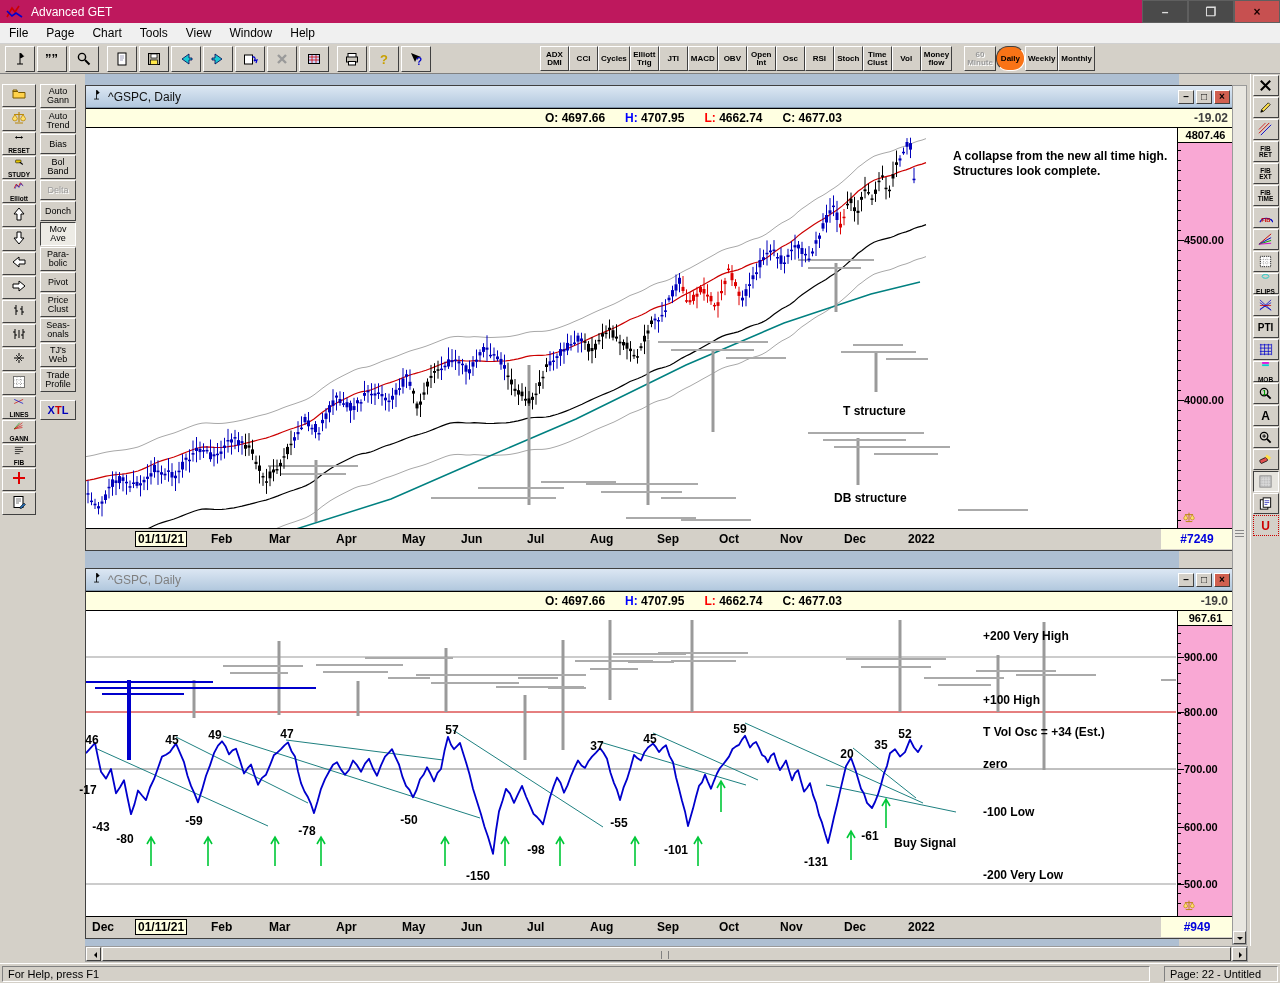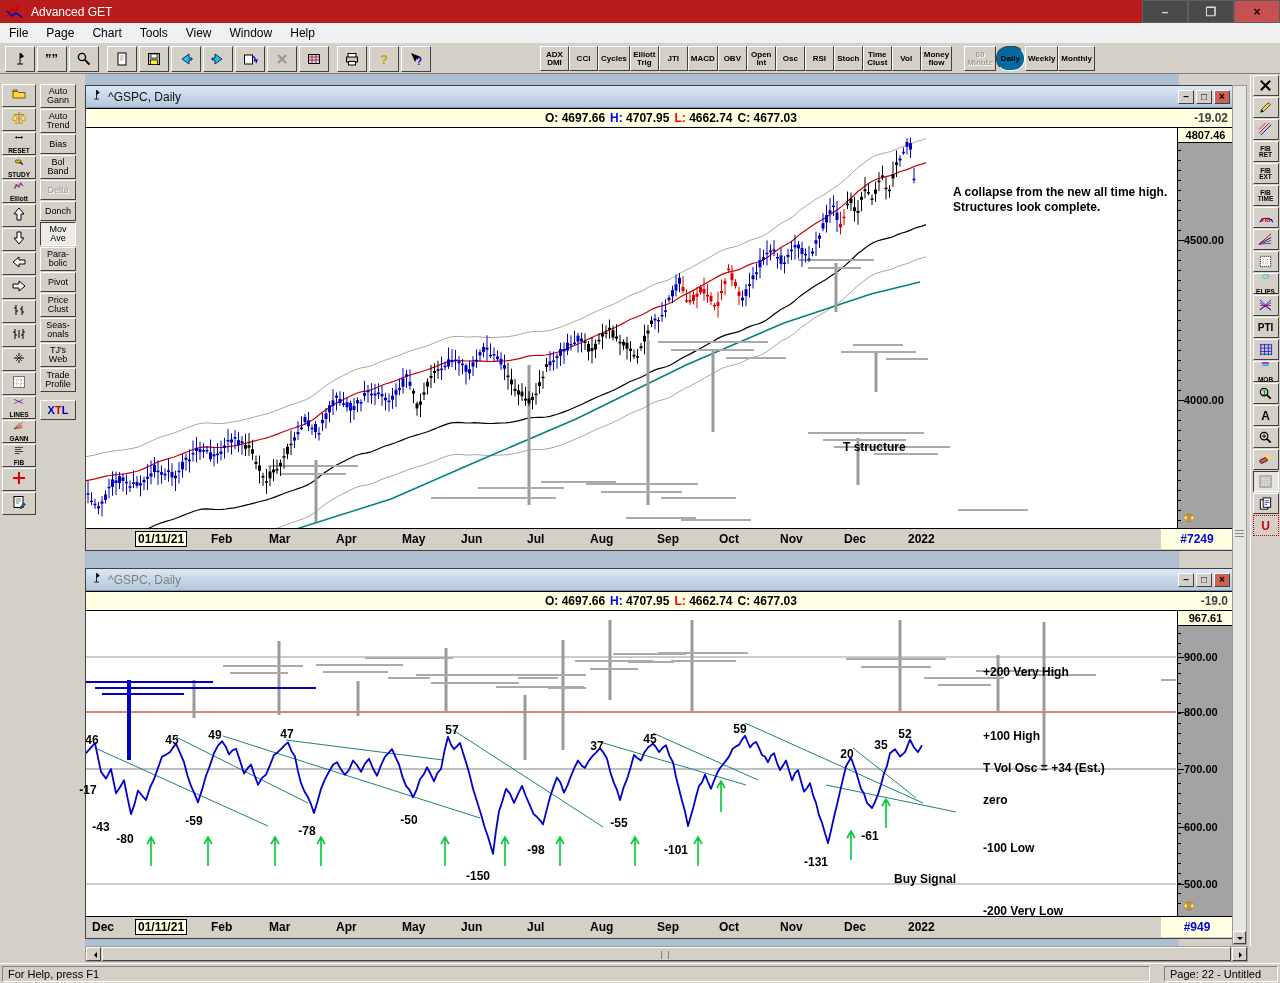--- a/index.html
+++ b/index.html
@@ -1,40 +1,40 @@
 <!DOCTYPE html>
 <html><head>
 <meta charset="utf-8">
 <style>
   html,body{margin:0;padding:0;background:#000;}
   *{box-sizing:border-box;}
   .app{position:relative;width:1280px;height:983px;background:#d4d0c8;
        font-family:"Liberation Sans",sans-serif;overflow:hidden;}
   
-  .apptitle{position:absolute;left:0;top:0;width:100%;height:23px;background:#b91c1c;
+  .apptitle{position:absolute;left:0;top:0;width:100%;height:23px;background:#be185d;
             color:#fff;display:flex;align-items:center;font-size:12px;}
   .apptitle .ttl{margin-left:7px;}
   .capbtns{margin-left:auto;display:flex;height:23px;}
   .capbtn{width:46px;height:23px;background:#4a4a4a;border:1px solid #5f5f5f;color:#ddd;
           display:flex;align-items:center;justify-content:center;font-size:12px;font-weight:bold;}
   .capbtn.close{background:#c75050;color:#1a0000;}
   .menubar{position:absolute;left:0;top:23px;width:100%;height:21px;background:#f0f0f0;
            display:flex;align-items:center;font-size:12px;border-bottom:1px solid #d0d0d0;}
   .menu-item{padding:2px 9px;color:#000;}
   .toolbar{position:absolute;left:0;top:44px;width:100%;height:30px;background:#d4d0c8;
            display:flex;align-items:center;border-bottom:1px solid #808080;}
   .tbtn{height:26px;min-width:28px;margin:0 1px;background:#d4d0c8;border:1px solid;
         border-color:#fff #404040 #404040 #fff;display:flex;align-items:center;justify-content:center;}
   .tbtn svg{display:block;}
   .tsep{width:6px;height:26px;}
   .stbtn{height:25px;min-width:29px;padding:0 2px;margin:0;background:#d4d0c8;border:1px solid;
          border-color:#fff #404040 #404040 #fff;font:bold 8px "Liberation Sans",sans-serif;
          line-height:8px;white-space:pre-line;text-align:center;color:#000;
          display:flex;align-items:center;justify-content:center;}
-  .stbtn.pressed{border-color:#404040 #fff #fff #404040;background:#0369a1;border-radius:12px;}
+  .stbtn.pressed{border-color:#404040 #fff #fff #404040;background:#f97316;border-radius:12px;}
   .stbtn.disabled{color:#9a9a9a;text-shadow:1px 1px 0 #fff;}
   
   .ltb{position:absolute;left:0;top:74px;width:85px;height:872px;background:#d4d0c8;}
   .ltb-icons{position:absolute;left:2px;top:10px;width:35px;}
   .ltb-texts{position:absolute;left:40px;top:10px;width:37px;}
   .ibtn{width:34px;height:23px;margin-bottom:1px;background:#d4d0c8;border:1px solid;
         border-color:#fff #404040 #404040 #fff;display:flex;flex-direction:column;
         align-items:center;justify-content:center;overflow:hidden;}
   .ibtn .lb{font:bold 6.5px "Liberation Sans",sans-serif;line-height:6px;color:#000;}
   .txbtn{width:36px;min-height:20px;padding:2px 0;margin-bottom:1px;background:#d4d0c8;border:1px solid;
@@ -59,39 +59,39 @@
   .cwtitle .pin{margin:0 5px 0 4px;}
   .wbtns{margin-left:auto;display:flex;margin-right:3px;}
   .wbtn{width:16px;height:14px;margin-left:2px;background:#d4d0c8;border:1px solid;
         border-color:#fff #404040 #404040 #fff;font:bold 10px "Liberation Sans",sans-serif;
         line-height:11px;text-align:center;color:#000;}
   .wbtn.close{background:#d06050;}
   .databar{position:relative;height:20px;background:#ffffe1;border-top:1px solid #000;
            border-bottom:1px solid #000;font:bold 12px "Liberation Sans",sans-serif;color:#000;
            display:flex;align-items:center;}
   .db-date{margin-left:5px;margin-top:33px;}
-  .db-ohlc{position:absolute;left:459px;display:flex;gap:5px;}
+  .db-ohlc{position:absolute;left:459px;display:flex;gap:20px;}
   .db-change{margin-left:auto;margin-right:5px;color:#404040;}
   .cbody{position:relative;background:#fff;}
   .plot{position:absolute;left:0;top:0;}
-  .yaxis{position:absolute;right:0;top:0;width:56px;height:100%;background:#a3a3a3;
+  .yaxis{position:absolute;right:0;top:0;width:56px;height:100%;background:#f9a8d4;
          border-left:1px solid #000;font:bold 11px "Liberation Sans",sans-serif;color:#000;}
   .ytop{position:absolute;top:0;left:0;right:0;height:15px;background:#ffffe1;border-bottom:1px solid #000;
         text-align:center;line-height:14px;}
   .ylab{position:absolute;left:6px;}
   .ytick{position:absolute;left:0;height:1px;background:#000;}
   .yicon{position:absolute;bottom:2px;left:4px;}
   .xaxis{position:relative;height:21px;background:#d4d0c8;border-top:1px solid #000;
          font:bold 12px "Liberation Sans",sans-serif;color:#000;}
   .xlab{position:absolute;top:3px;}
   .xlab.box{background:#ffffe1;border:1px solid #000;padding:0 2px;top:2px;}
   .barnum{position:absolute;right:0;top:0;width:72px;height:100%;background:#ffffe1;
           color:#0000dd;text-align:center;line-height:20px;}
   .overlay{position:absolute;left:0;top:0;width:100%;height:100%;pointer-events:none;}
-  .ann{position:absolute;font:bold 12px "Liberation Sans",sans-serif;color:#000;line-height:15px;margin-top:36px;}
+  .ann{position:absolute;font:bold 12px "Liberation Sans",sans-serif;color:#000;line-height:15px;}
   .vlab{position:absolute;font:bold 12px "Liberation Sans",sans-serif;color:#000;transform:translate(-50%,0);}
   
   .vscroll{position:absolute;left:1147px;top:11px;width:15px;height:860px;background:#e8e6e0;
            border:1px solid #9a9a9a;}
   .vgrip{position:absolute;left:2px;top:444px;width:9px;height:7px;
          border-top:1px solid #888;border-bottom:1px solid #888;background:linear-gradient(#e8e6e0 45%,#888 45%,#888 55%,#e8e6e0 55%);}
   .vbtn{position:absolute;left:0px;bottom:0;width:13px;height:13px;background:#d4d0c8;border:1px solid;
         border-color:#fff #404040 #404040 #fff;}
   .tri-d{position:absolute;left:3px;top:5px;width:0;height:0;border:3px solid transparent;border-top-color:#000;}
   .hscroll{position:absolute;left:85px;top:946px;width:1163px;height:16px;background:#d4d0c8;border:1px solid #9a9a9a;}

